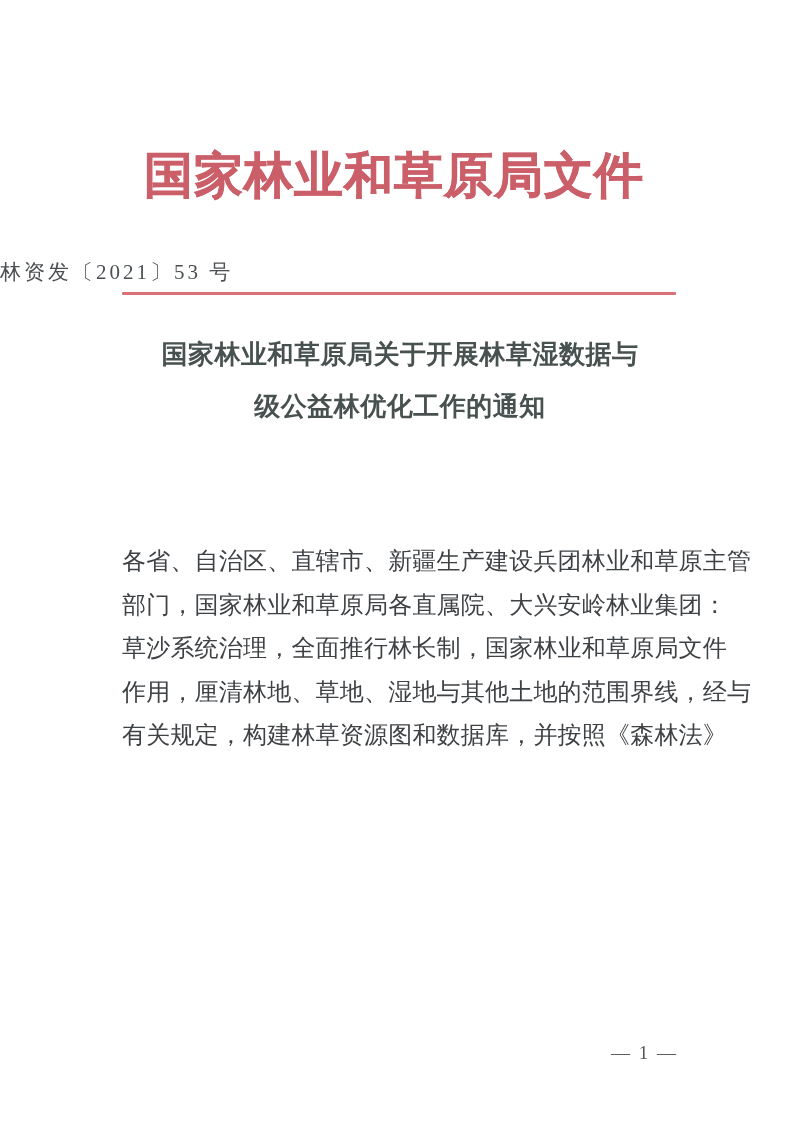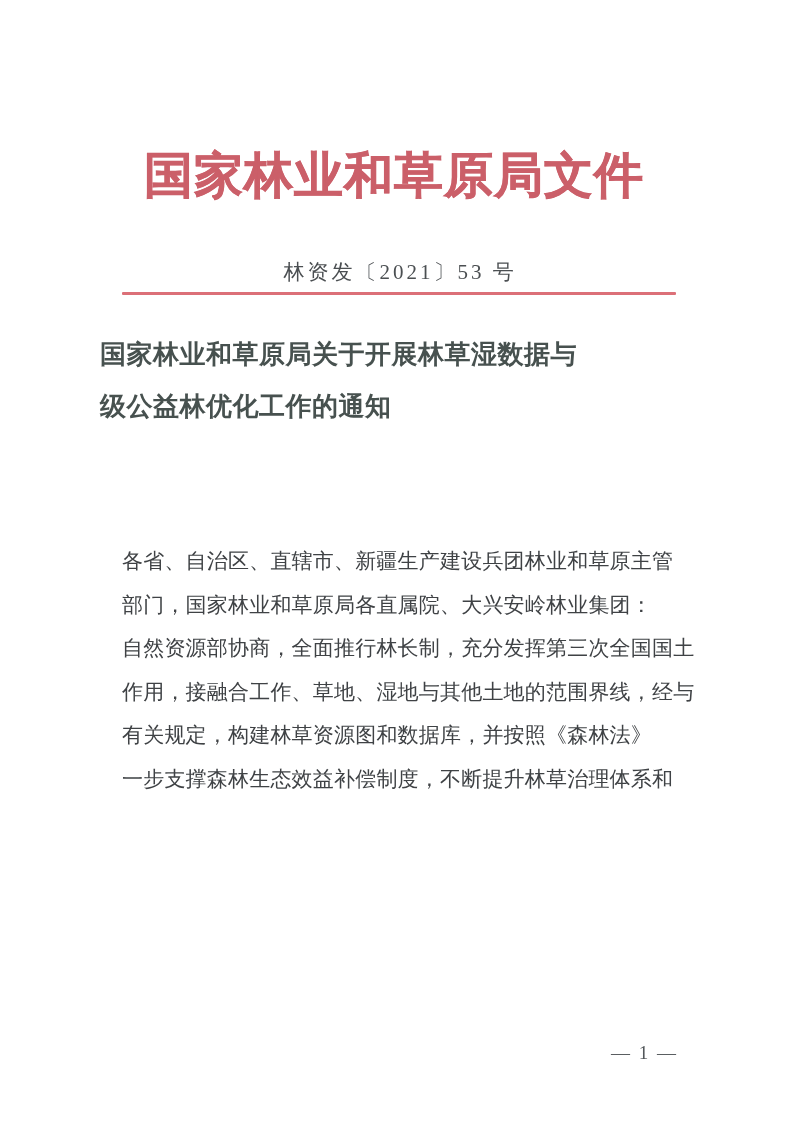--- a/index.html
+++ b/index.html
@@ -37,21 +37,20 @@
     white-space: nowrap;
     -webkit-text-stroke: 0.6px #cb5f69;
   }
 
   
   .doc-number {
     position: absolute;
     top: 258px;
     left: 0;
     width: 800px;
-    text-align: center;
     color: #4b4f52;
     font-family: "Liberation Serif", "DejaVu Serif", serif;
     font-size: 21px;
     letter-spacing: 3px;
     white-space: nowrap;
   }
 
   
   .divider {
     position: absolute;
@@ -62,21 +61,21 @@
     background: #dc7078;
     border-radius: 1px;
   }
 
   
   .title-block {
     position: absolute;
     top: 328px;
     left: 100px;
     width: 600px;
-    text-align: left;
+    text-align: center;
   }
 
   .title-line {
     color: #47514f;
     font-family: "Liberation Sans", "DejaVu Sans", sans-serif;
     font-size: 26px;
     font-weight: bold;
     line-height: 52px;
     letter-spacing: 0.5px;
     white-space: nowrap;
@@ -86,21 +85,21 @@
   .body-block {
     position: absolute;
     top: 540px;
     left: 122px;
     width: 556px;
   }
 
   .body-line {
     color: #3f4245;
     font-family: "Liberation Serif", "DejaVu Serif", serif;
-    font-size: 21px;
+    font-size: 24px;
     line-height: 43.5px;
     letter-spacing: 0.2px;
     white-space: nowrap;
   }
 
   .body-line.indent {
     text-indent: 44px;
   }
 
   
@@ -133,22 +132,21 @@
   <div class="title-block">
     <div class="title-line">国家林业和草原局关于开展林草湿数据与</div>
     <div class="title-line">级公益林优化工作的通知</div>
   </div>
 
   <div class="body-block">
 
     <div class="body-line">各省、自治区、直辖市、新疆生产建设兵团林业和草原主管</div>
     <div class="body-line">部门，国家林业和草原局各直属院、大兴安岭林业集团：</div>
 
-    <div class="body-line">自然资源部协商，全面推行林长制，充分发挥第三次全国国土</div>
-    <div class="body-line">作用，接融合工作、草地、湿地与其他土地的范围界线，经与</div>
+    <div class="body-line">草沙系统治理，全面推行林长制，国家林业和草原局文件</div>
+    <div class="body-line">作用，厘清林地、草地、湿地与其他土地的范围界线，经与</div>
     <div class="body-line">有关规定，构建林草资源图和数据库，并按照《森林法》</div>
-    <div class="body-line">一步支撑森林生态效益补偿制度，不断提升林草治理体系和</div>
 
   </div>
 
   <div class="footer">— 1 —</div>
 
 </div>
 
 </body></html>

